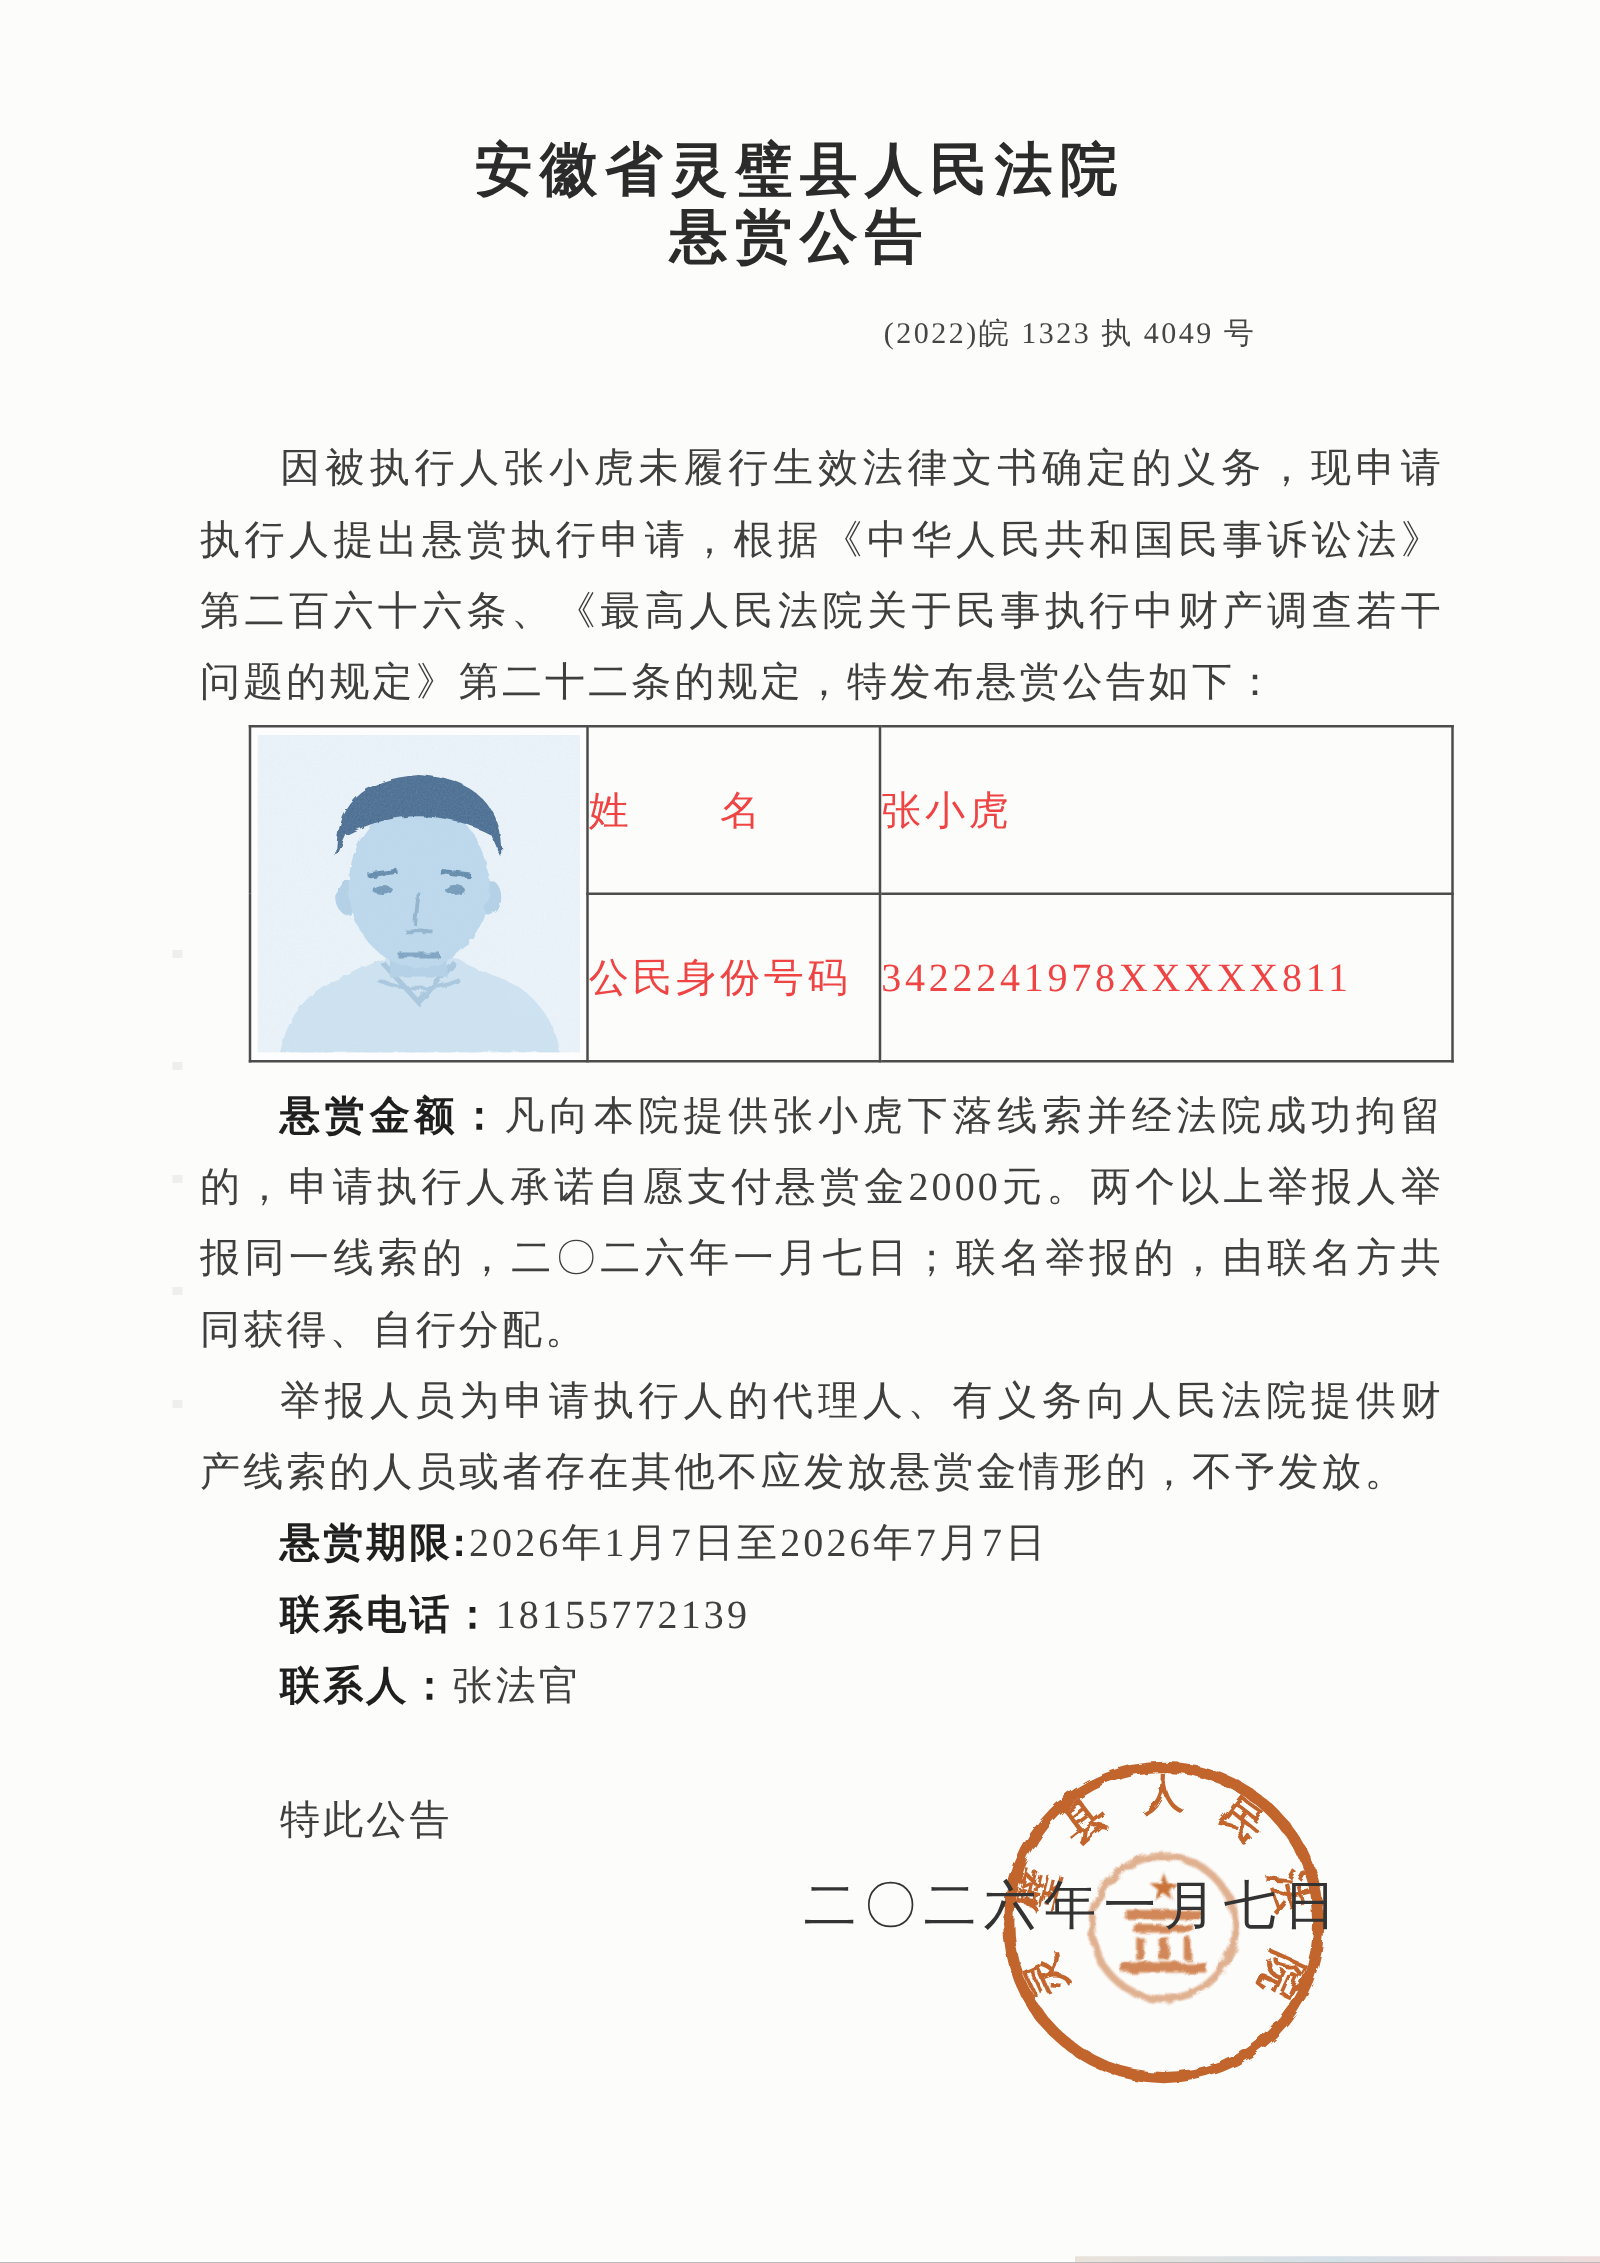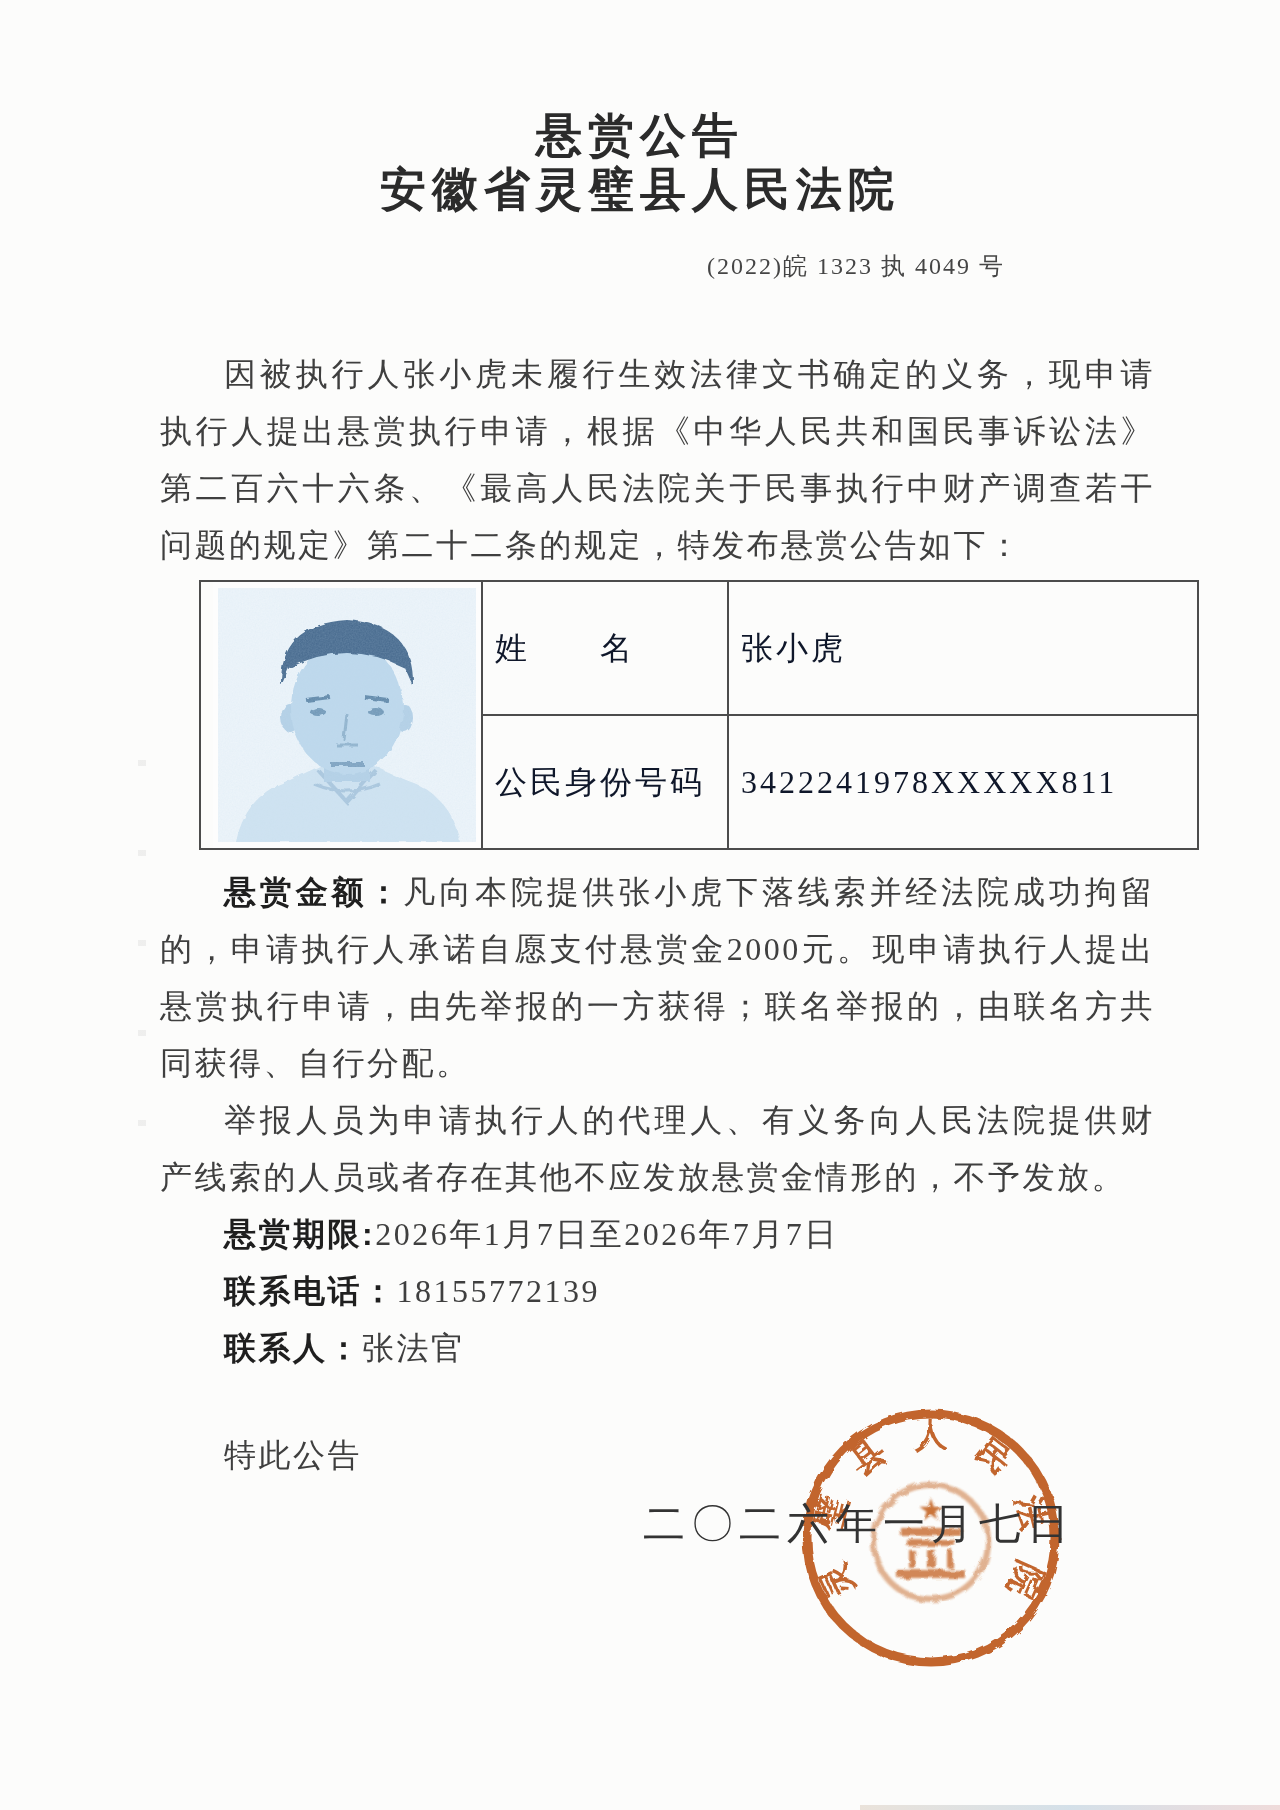--- a/index.html
+++ b/index.html
@@ -36,22 +36,22 @@
   }
   .closing{margin-top:50px !important;}
   
   table.subject{
     border-collapse:collapse;margin:6px 0 14px 39px;
     width:956px;table-layout:fixed;
   }
   table.subject td{
     border:2px solid #4c4c4c;
     vertical-align:middle;
-    padding:0 0 0 12px;
-    font-size:32px;letter-spacing:3px;color:#0f172a;
+    padding:0 0 0 0;
+    font-size:32px;letter-spacing:3px;color:#ef4444;
   }
   td.photo-cell{width:268px;height:266px;padding:0;}
   td.label-col{width:232px;height:131px;}
   td.value-col{width:456px;margin-top:36px;}
   .id-value{letter-spacing:4px;}
   .photo-wrap{width:100%;height:100%;display:flex;align-items:center;justify-content:center;background:#fdfdfd;}
   
   .issue-date{
     position:absolute;top:1496px;right:205px;
     font-size:42px;letter-spacing:6px;color:#333;z-index:3;
@@ -65,22 +65,22 @@
 </style>
 </head>
 <body>
 
 <div class="page">
 
   <div class="edge-smudge"></div>
   <div class="bottom-artifact"></div>
 
   <div class="title-block">
+    <div class="title-line">安徽省灵璧县人民法院</div>
     <div class="title-line">悬赏公告</div>
-    <div class="title-line">安徽省灵璧县人民法院</div>
   </div>
 
   <div class="case-number">(2022)皖 1323 执 4049 号</div>
 
   <div class="body-flow">
 
     <p>因被执行人张小虎未履行生效法律文书确定的义务，现申请执行人提出悬赏执行申请，根据《中华人民共和国民事诉讼法》第二百六十六条、《最高人民法院关于民事执行中财产调查若干问题的规定》第二十二条的规定，特发布悬赏公告如下：</p>
 
     <table class="subject">
       <tbody>
@@ -129,21 +129,21 @@
         <td class="label-col">姓　　名</td>
         <td class="value-col">张小虎</td>
       </tr>
       <tr>
         <td class="label-col">公民身份号码</td>
         <td class="value-col id-value">3422241978XXXXX811</td>
       </tr>
     </tbody>
       </table>
 
-    <p><strong>悬赏金额：</strong><span>凡向本院提供张小虎下落线索并经法院成功拘留的，申请执行人承诺自愿支付悬赏金2000元。现申请执行人提出悬赏执行申请，由先举报的一方获得；联名举报的，由联名方共同获得、自行分配。</span></p>
+    <p><strong>悬赏金额：</strong><span>凡向本院提供张小虎下落线索并经法院成功拘留的，申请执行人承诺自愿支付悬赏金2000元。两个以上举报人举报同一线索的，二〇二六年一月七日；联名举报的，由联名方共同获得、自行分配。</span></p>
 
     <p>举报人员为申请执行人的代理人、有义务向人民法院提供财产线索的人员或者存在其他不应发放悬赏金情形的，不予发放。</p>
 
     <p><strong>悬赏期限:</strong><span>2026年1月7日至2026年7月7日</span></p>
 
 
     <p><strong>联系电话：</strong><span>18155772139</span></p>
 
     <p><strong>联系人：</strong><span>张法官</span></p>
 

